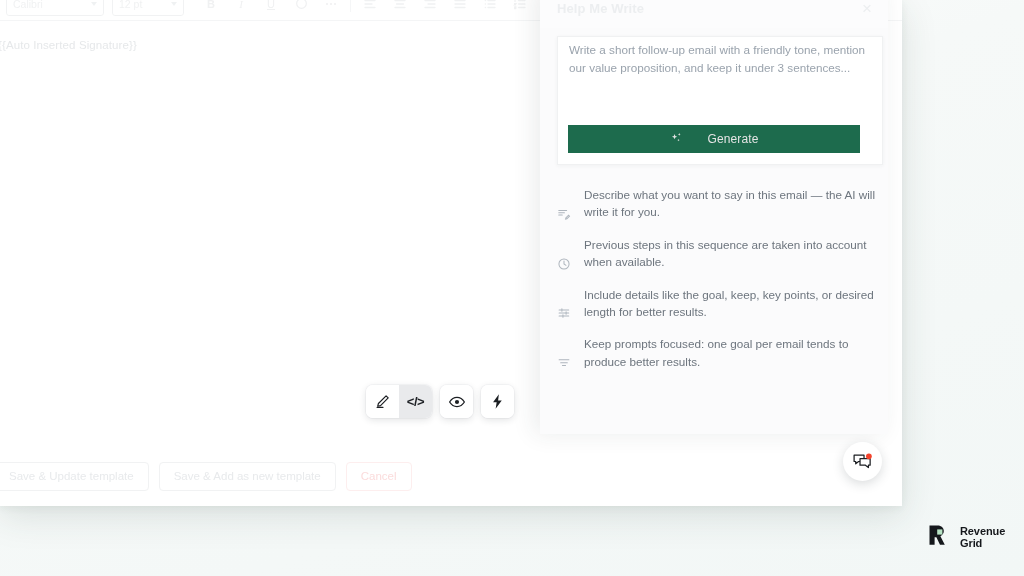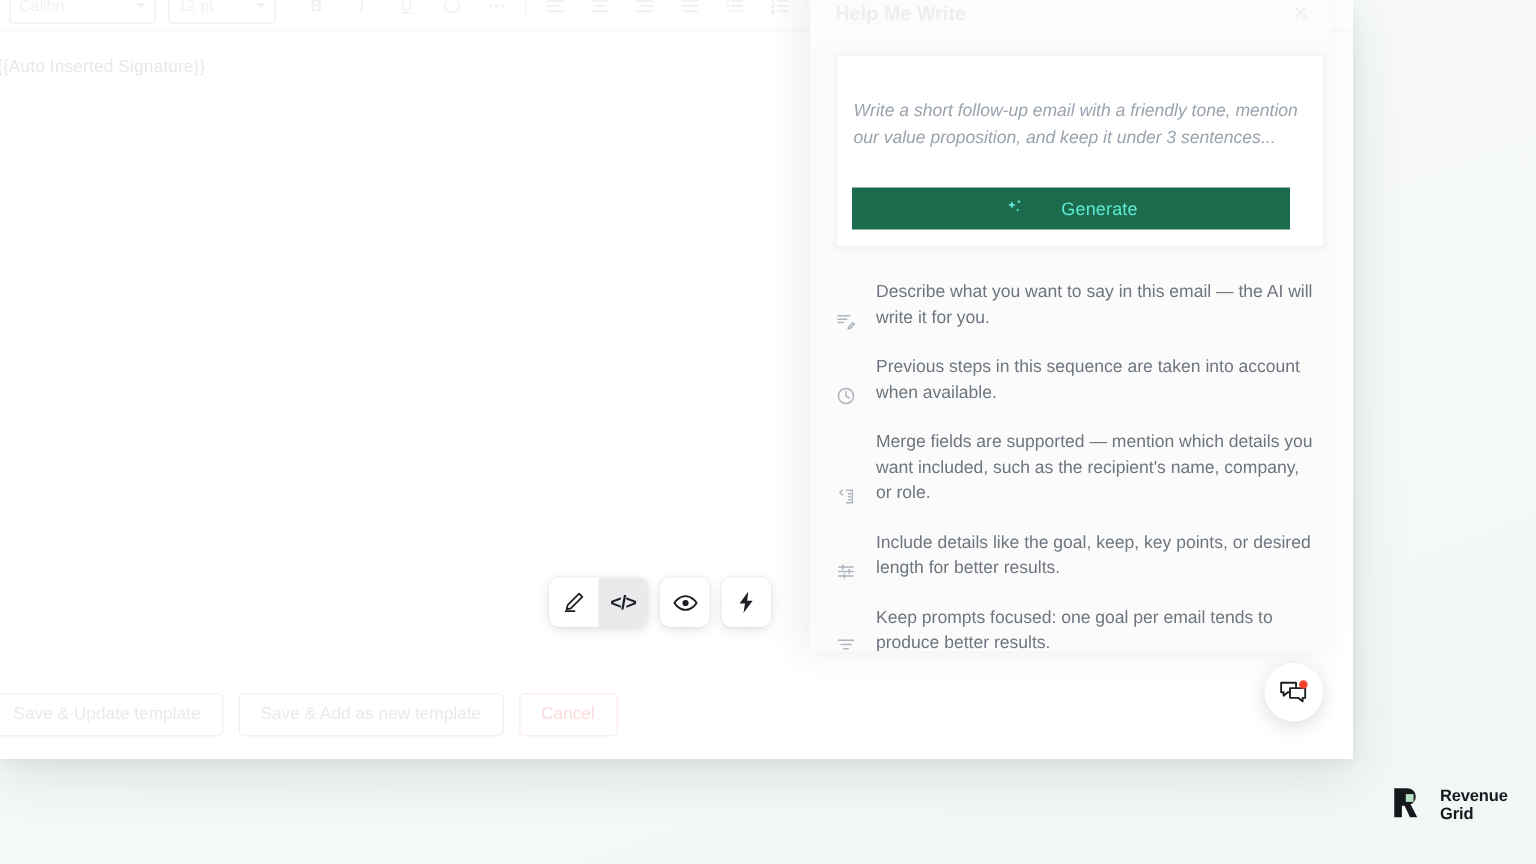--- a/index.html
+++ b/index.html
@@ -192,34 +192,33 @@
     position: absolute;
     left: 17px; top: 48px;
     width: 326px;
     height: 129px;
     background: #ffffff;
     border: 1px solid #f0f1f2;
     box-shadow: 0 1px 4px rgba(40,55,60,.05);
   }
   #prompt-text {
     position: absolute;
-    left: 11px; top: 28px;
+    left: 11px; top: 4px;
     width: 300px;
     font-size: 11.7px;
     line-height: 17.5px;
     color: #9aa3ad;
-    font-style: italic;
   }
   #generate-button {
     position: absolute;
     left: 10px; bottom: 11px;
     width: 292px;
     height: 28px;
     background: #1d6b4d;
-    color: #5eead4;
+    color: #e5e5e5;
     display: flex;
     align-items: center;
     justify-content: center;
     gap: 24px;
     font-size: 12px;
     cursor: pointer;
     letter-spacing: .1px;
   }
   #generate-button svg { display:block; }
 
@@ -442,30 +441,20 @@
       <div class="hint-row">
         <span class="hint-icon">
           <svg width="14" height="14" viewBox="0 0 16 16" fill="none" stroke="currentColor" stroke-width="1.15" stroke-linecap="round">
             <circle cx="8" cy="8" r="5.8"></circle>
               <path d="M8 4.6V8l2.3 1.5"></path>
           </svg>
         </span>
         <span class="hint-text">Previous steps in this sequence are taken into account when available.</span>
       </div>
 
-      <div class="hint-row">
-        <span class="hint-icon">
-          <svg width="14" height="14" viewBox="0 0 16 16" fill="none" stroke="currentColor" stroke-width="1.15" stroke-linecap="round" stroke-linejoin="round">
-            <path d="M5.3 3.2C4.1 3.2 4.3 5 3.2 5c1.1 0 .9 1.8 2.1 1.8"></path>
-            <path d="M8.4 3.2h4.4v9.6H8.4"></path>
-              <path d="M10 6h1.4M10 8.2h1.4M10 10.4h1.4"></path>
-          </svg>
-        </span>
-        <span class="hint-text">Merge fields are supported — mention which details you want included, such as the recipient's name, company, or role.</span>
-      </div>
 
       <div class="hint-row">
         <span class="hint-icon">
           <svg width="14" height="14" viewBox="0 0 16 16" fill="none" stroke="currentColor" stroke-width="1.15" stroke-linecap="round">
             <path d="M2.4 4.6h11M2.4 8h11M2.4 11.4h11"></path>
             <path d="M5.6 3.1v3M10.4 6.5v3M6.8 9.9v3"></path>
           </svg>
         </span>
         <span class="hint-text">Include details like the goal, keep, key points, or desired length for better results.</span>
       </div>

